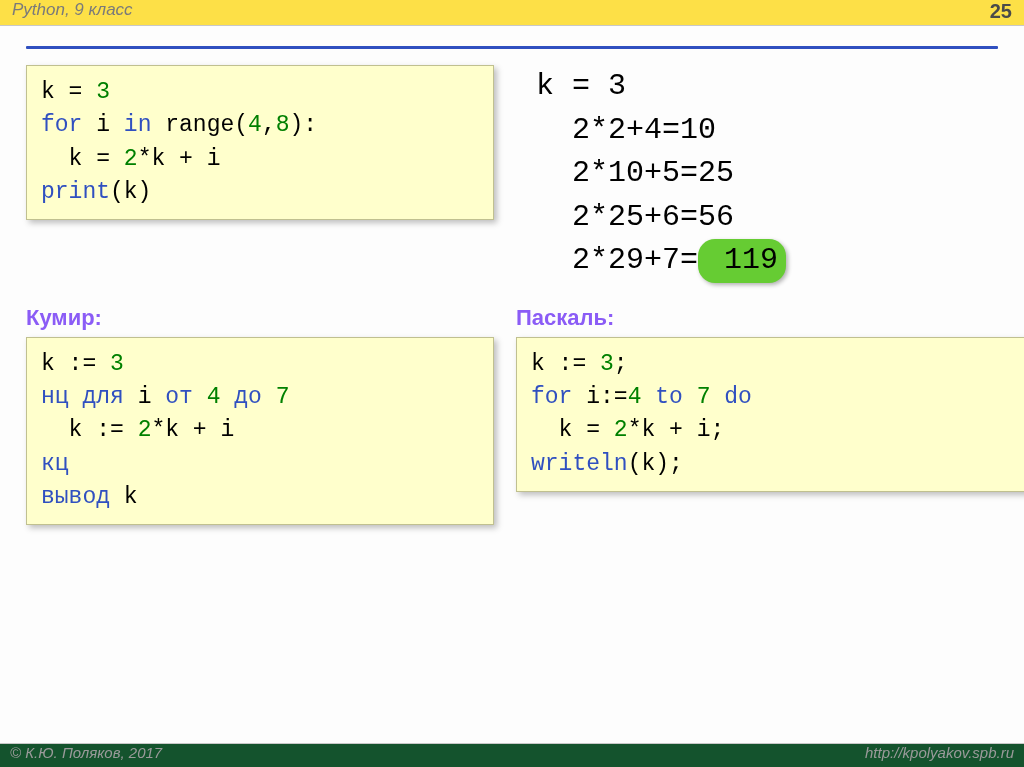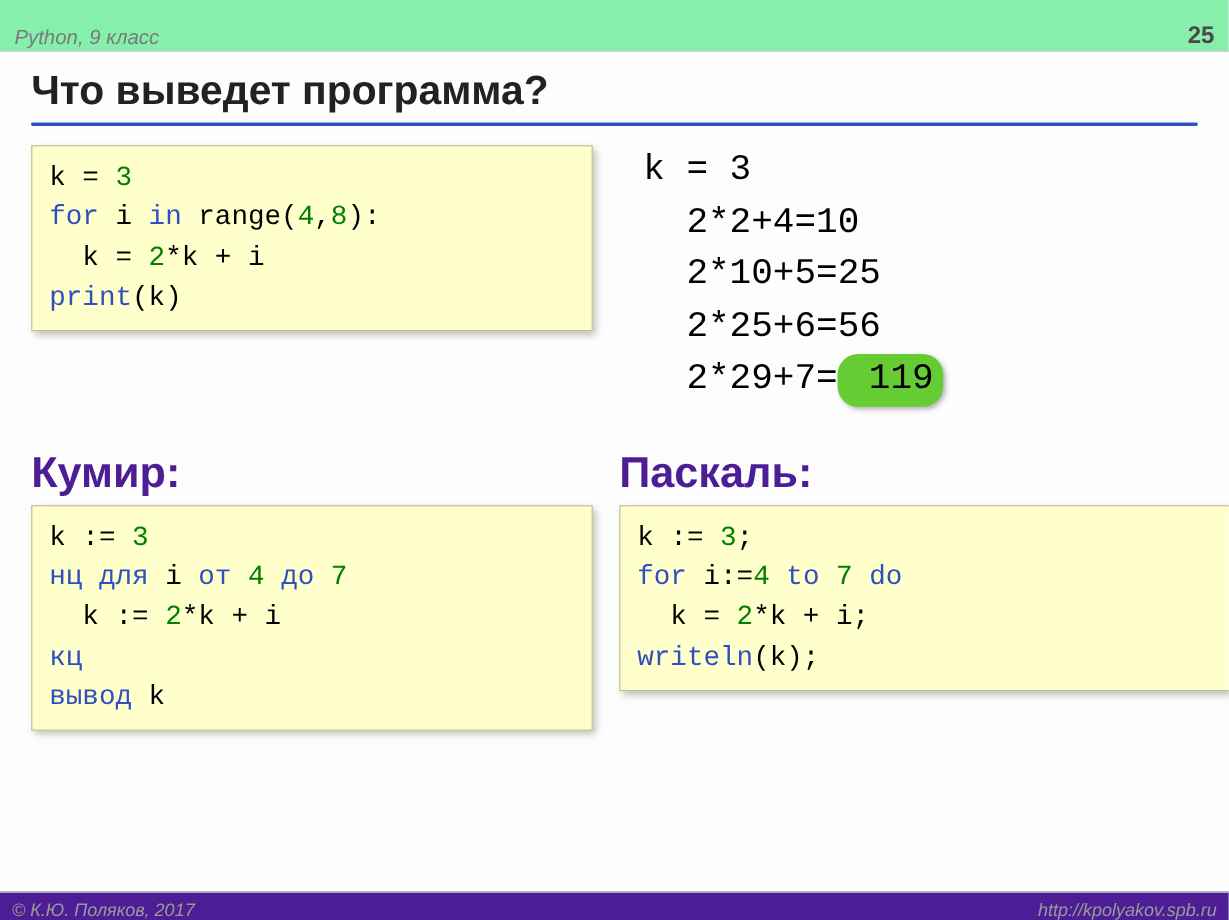--- a/index.html
+++ b/index.html
@@ -6,26 +6,26 @@
   body {
     font-family: Arial, Helvetica, sans-serif;
     background: #fdfdfd;
     width: 1024px;
     height: 767px;
     position: relative;
     overflow: hidden;
   }
   
   .topbar {
-    background: #86efac;
-    height: 43px;
+    background: #fde047;
+    height: 26px;
     border-bottom: 1px solid #c8c8c8;
     display: flex;
     justify-content: space-between;
-    align-items: flex-end;
+    align-items: flex-start;
     padding: 0 12px;
     font-size: 17px;
     font-style: italic;
     color: #7a7a7a;
   }
   .topbar .pagenum { font-style: normal; font-weight: bold; color: #4a4a4a; font-size: 20px;}
   
   .title-wrap { padding: 14px 26px 6px 26px; }
   .title {
     font-weight: bold;
@@ -67,54 +67,53 @@
   }
   .answerbox {
     display: inline-block;
     background: #66cc33;
     padding: 0 8px;
     box-shadow: 2px 2px 4px rgba(0,0,0,0.3);
     border-radius: 17px;
   }
   .section-label {
     font-weight: bold;
-    font-size: 36px;
-    color: #4c1d95;
+    font-size: 22px;
+    color: #8b5cf6;
     margin-bottom: 6px;
-    margin-top: 22px;
+    margin-top: 10px;
   }
   .kumirblock { width: 468px; }
   .pascalblock { width: 536px; }
   .col { display:flex; flex-direction:column; }
   
   .footer {
     position: absolute;
     bottom: 0; left: 0; right: 0;
     height: 24px;
     border-top: 1px solid #c8c8c8;
     display: flex;
     justify-content: space-between;
-    align-items: flex-end;
+    align-items: flex-start;
     padding: 0 10px;
     font-style: italic;
     font-size: 15px;
     color: #9a9a9a;
-    background: #4c1d95;
+    background: #14532d;
   }
 </style>
 </head>
 <body>
 
 <div class="topbar">
   <span>Python, 9 класс</span>
   <span class="pagenum">25</span>
 </div>
 
 <div class="title-wrap">
-  <div class="title">Что выведет программа?</div>
   <div class="title-underline"></div>
 </div>
 
 <div class="content">
 
   <div class="row1">
 
     <div class="codebox pyblock"><span class="id">k = </span><span class="num">3</span>
 <span class="kw">for</span><span class="id"> i </span><span class="kw">in</span><span class="id"> range(</span><span class="num">4</span><span class="id">,</span><span class="num">8</span><span class="id">):</span>
 <span class="id">  k = </span><span class="num">2</span><span class="id">*k + i</span>

